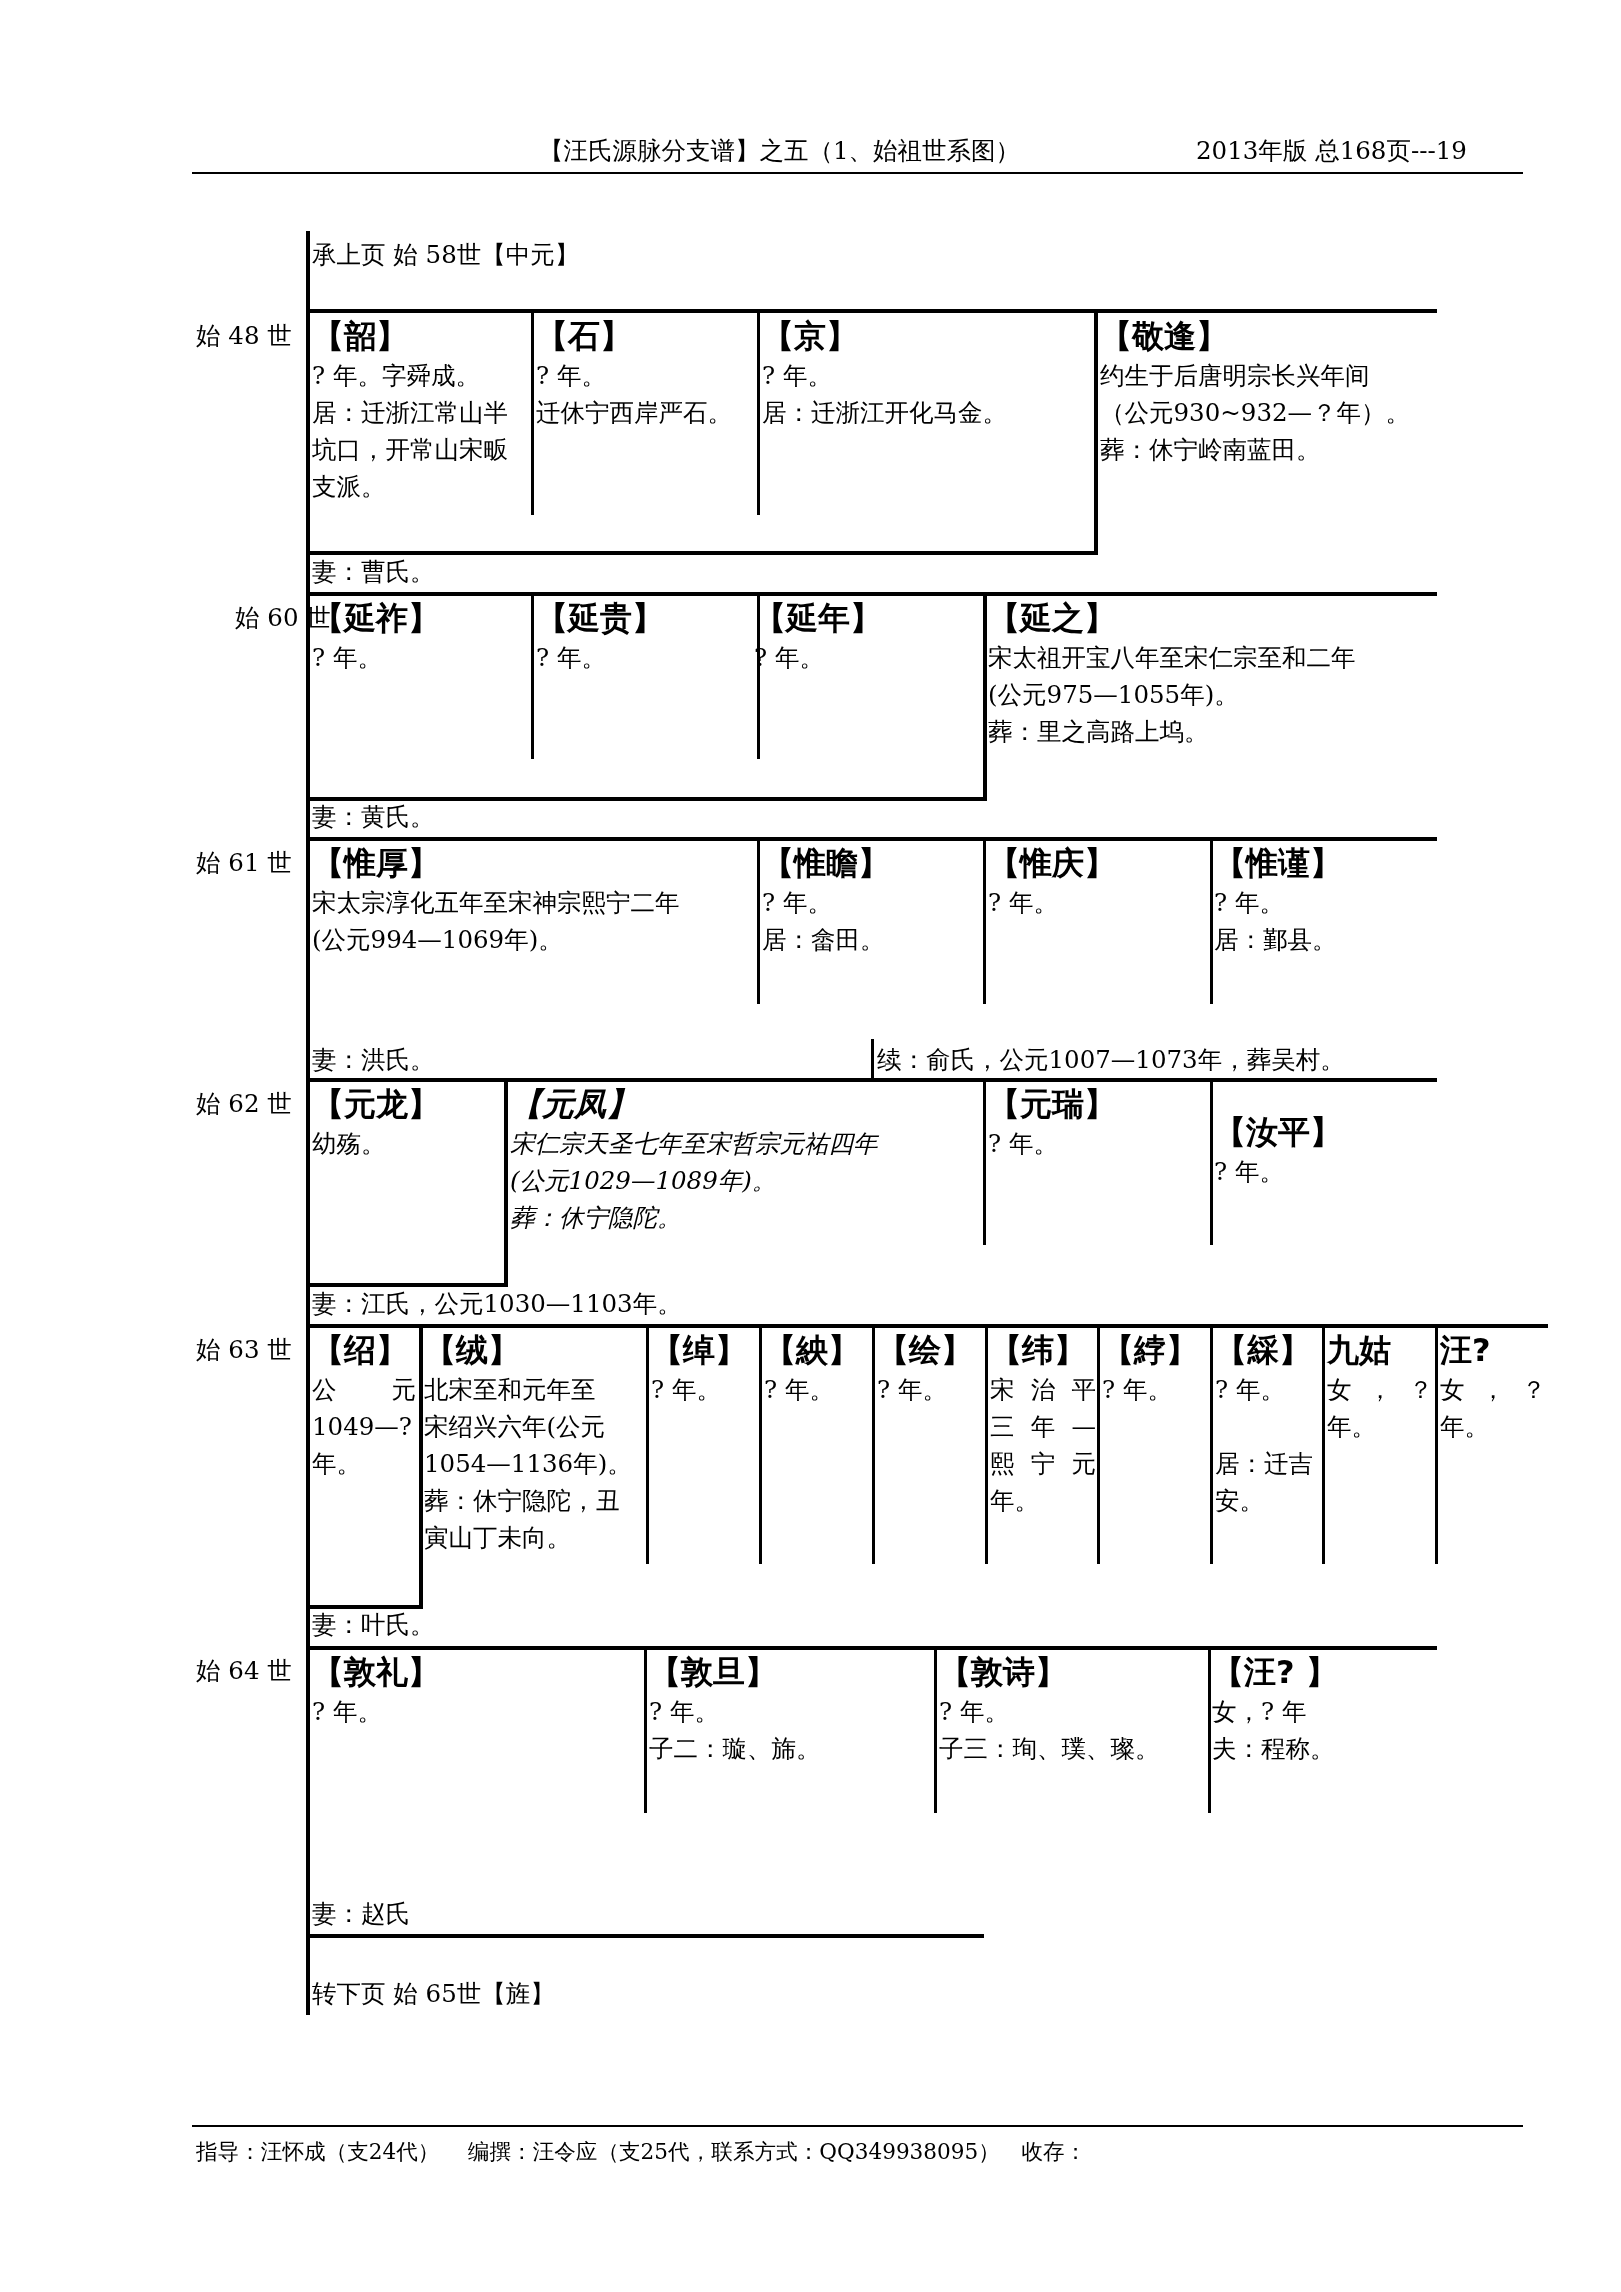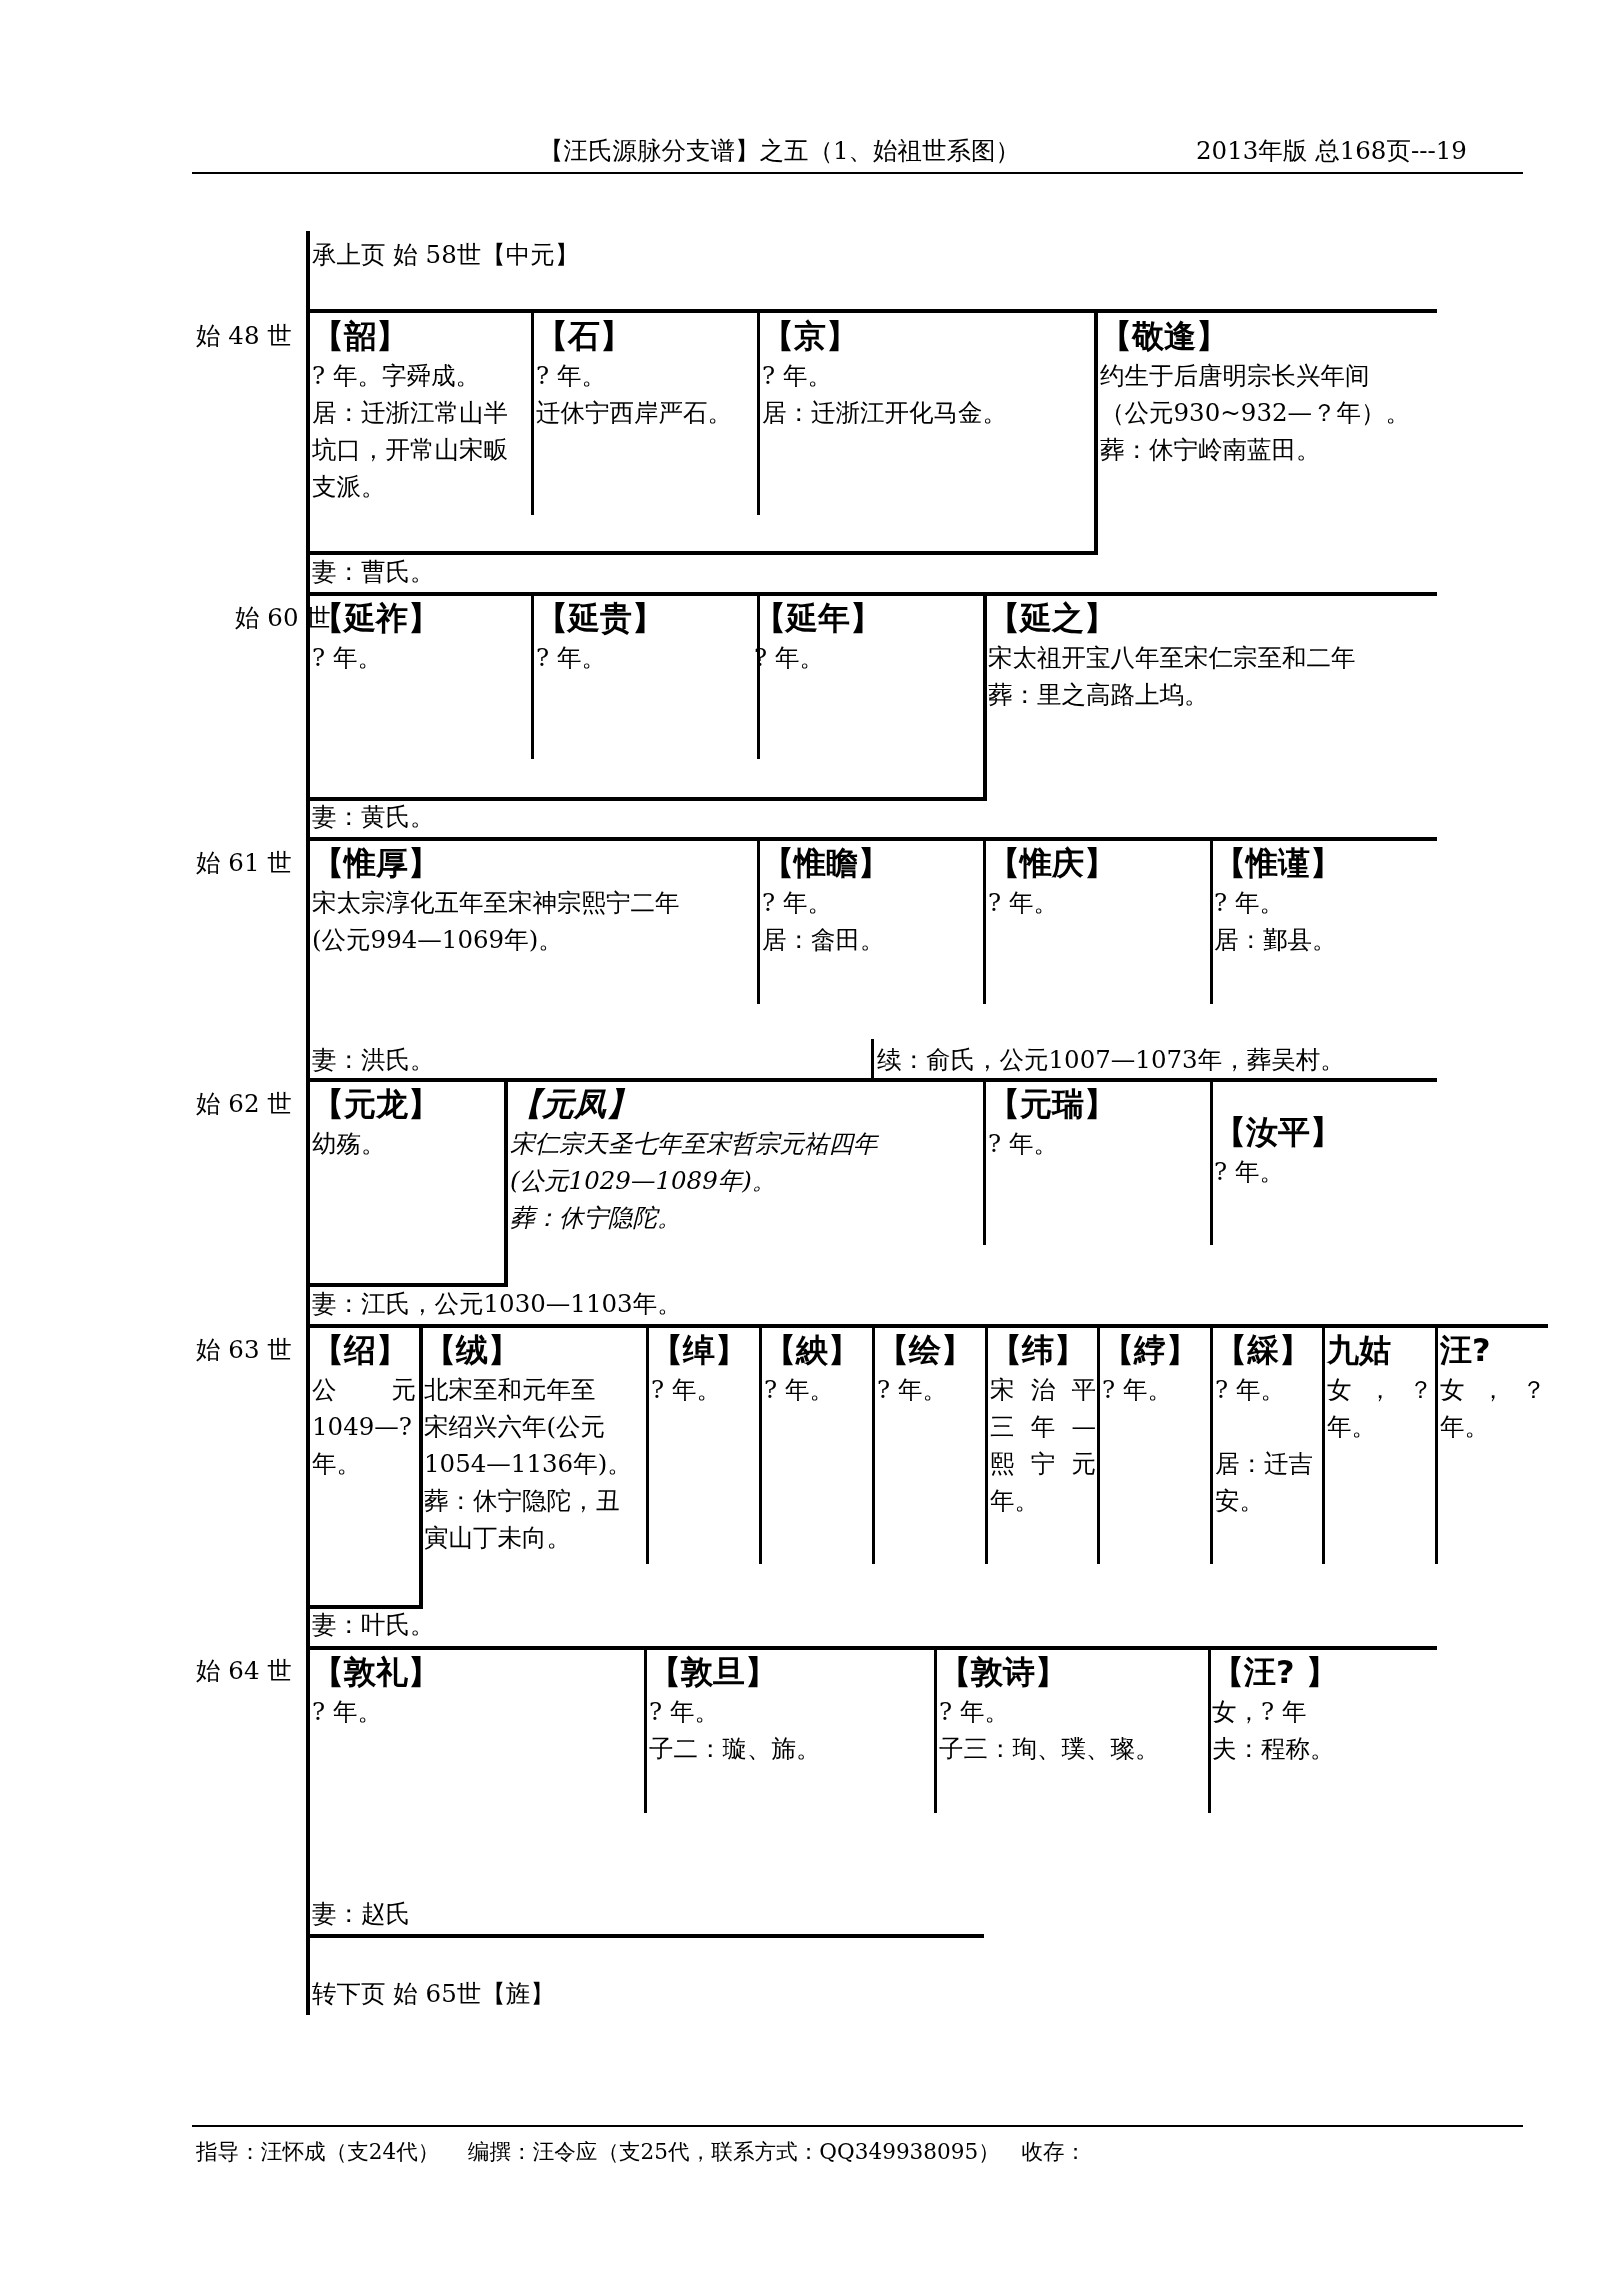--- a/index.html
+++ b/index.html
@@ -73,20 +73,21 @@
   <div class="name">【延贵】</div>
   <div class="ln">? 年。</div>
 </div>
 <div class="cell" style="left:754px;top:598px;width:218px;">
   <div class="name">【延年】</div>
   <div class="ln">? 年。</div>
 </div>
 <div class="cell" style="left:988px;top:598px;width:449px;">
   <div class="name">【延之】</div>
   <div class="ln">宋太祖开宝八年至宋仁宗至和二年</div>
+  <div class="ln">(公元975—1055年)。</div>
   <div class="ln">葬：里之高路上坞。</div>
 </div>
 <div class="note" style="left:312px;top:800px;">妻：黄氏。</div>
 
 <div class="gen" style="top:846px;">始 61 世</div>
 <div class="hline" style="left:306px;top:837px;width:1131px;height:3.9px;"></div>
 <div class="vline" style="left:757px;top:837px;width:2.9px;height:167px;"></div>
 <div class="vline" style="left:983px;top:837px;width:2.9px;height:167px;"></div>
 <div class="vline" style="left:1210px;top:837px;width:2.9px;height:167px;"></div>
 <div class="vline" style="left:871px;top:1039px;width:2.9px;height:39px;"></div>

